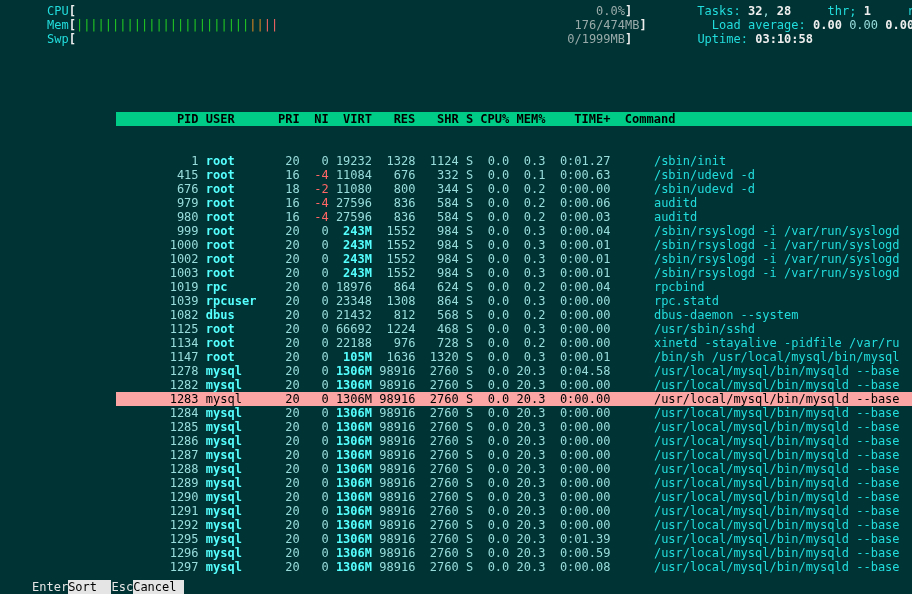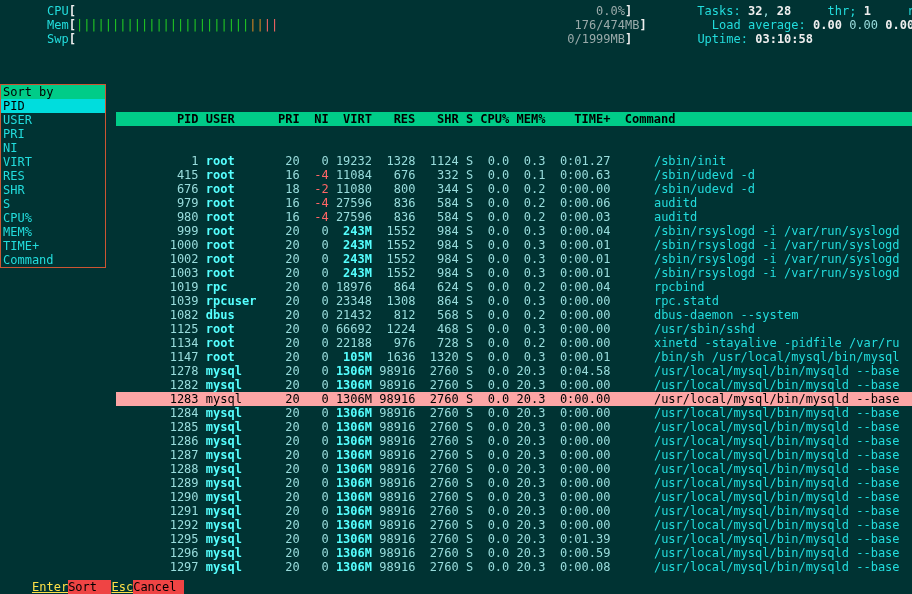--- a/index.html
+++ b/index.html
@@ -41,49 +41,32 @@
   
   .tbl { position:absolute; left:116px; top:84px; right:0; white-space:pre; }
   .thead { background:#0c8; color:#000; font-weight:bold; }
   .row { }
   .row.sel { background:#fca5a5; color:#000; }
   .row.sel .c-cyan, .row.sel .c-bcyan, .row.sel .c-white,
   .row.sel .c-dim, .row.sel .c-green, .row.sel .c-orange { color:#000 !important; font-weight:normal; }
 
   
   .footer { position:absolute; left:0; bottom:0; width:100%; background:#033; }
-  .fkey { color:#fde047;text-decoration:underline; }
-  .fkey-lbl { background:#ef4444; color:#000;margin-top:48px; }
+  .fkey { color:#e5e5e5; }
+  .fkey-lbl { background:#e5e5e5; color:#000;margin-top:48px; }
 </style>
 </head>
 <body>
 <div class="root">
 
 <pre class="hdr"><span class="c-cyan">CPU</span><span class="c-white">[</span><span class="bar-bg">                                                                        </span><span class="c-grey">0.0%</span><span class="c-white">]     </span><span class="c-cyan">Tasks:</span> <span class="c-white">32</span><span class="c-dim">, </span><span class="c-white">28</span> <span class="c-cyan">thr;</span> <span class="c-white">1</span> <span class="c-cyan">running</span>
 <span class="c-cyan">Mem</span><span class="c-white">[</span><span class="c-green">||||||||||||||||||||||||</span><span class="c-orange">||</span><span class="c-hot">||</span><span class="bar-bg">                                         </span><span class="c-grey"><span>176</span>/<span>474MB</span></span><span class="c-white">]     </span><span class="c-cyan">Load average:</span> <span class="c-white">0.00</span> <span class="c-dim">0.00</span> <span class="c-white">0.00</span>
 <span class="c-cyan">Swp</span><span class="c-white">[</span><span class="bar-bg">                                                                    </span><span class="c-grey"><span>0</span>/<span>1999MB</span></span><span class="c-white">]     </span><span class="c-cyan">Uptime:</span> <span class="c-white">03:10:58</span>
 </pre>
 
-<div class="sortbox">
-  <div class="sort-title">Sort by</div>
-  <div class="sort-sel">PID</div>
-  <div id="sort-items">
-        <div class="sort-item">USER</div>
-        <div class="sort-item">PRI</div>
-        <div class="sort-item">NI</div>
-        <div class="sort-item">VIRT</div>
-        <div class="sort-item">RES</div>
-        <div class="sort-item">SHR</div>
-        <div class="sort-item">S</div>
-        <div class="sort-item">CPU%</div>
-        <div class="sort-item">MEM%</div>
-        <div class="sort-item">TIME+</div>
-        <div class="sort-item">Command</div>
-      </div>
-</div>
 
 <div class="tbl">
   <pre class="thead" id="thead">    PID USER      PRI  NI  VIRT   RES   SHR S CPU% MEM%    TIME+  Command</pre>
   <div id="tbody"><pre class="row"><span class="c-dim">      1</span> <span class="c-bcyan">root     </span><span class="c-dim">  20</span><span class="c-dim">   0</span><span class="c-dim"> 19232</span><span class="c-dim">  1328</span><span class="c-dim">  1124</span><span class="c-dim"> S</span><span class="c-dim">  0.0</span><span class="c-dim">  0.3</span><span class="c-dim">  0:01.27</span>  <span class="c-cyan">/sbin/init</span></pre><pre class="row"><span class="c-dim">    415</span> <span class="c-bcyan">root     </span><span class="c-dim">  16</span><span class="c-hot">  -4</span><span class="c-dim"> 11084</span><span class="c-dim">   676</span><span class="c-dim">   332</span><span class="c-dim"> S</span><span class="c-dim">  0.0</span><span class="c-dim">  0.1</span><span class="c-dim">  0:00.63</span>  <span class="c-cyan">/sbin/udevd -d</span></pre><pre class="row"><span class="c-dim">    676</span> <span class="c-bcyan">root     </span><span class="c-dim">  18</span><span class="c-hot">  -2</span><span class="c-dim"> 11080</span><span class="c-dim">   800</span><span class="c-dim">   344</span><span class="c-dim"> S</span><span class="c-dim">  0.0</span><span class="c-dim">  0.2</span><span class="c-dim">  0:00.00</span>  <span class="c-cyan">/sbin/udevd -d</span></pre><pre class="row"><span class="c-dim">    979</span> <span class="c-bcyan">root     </span><span class="c-dim">  16</span><span class="c-hot">  -4</span><span class="c-dim"> 27596</span><span class="c-dim">   836</span><span class="c-dim">   584</span><span class="c-dim"> S</span><span class="c-dim">  0.0</span><span class="c-dim">  0.2</span><span class="c-dim">  0:00.06</span>  <span class="c-cyan">auditd</span></pre><pre class="row"><span class="c-dim">    980</span> <span class="c-bcyan">root     </span><span class="c-dim">  16</span><span class="c-hot">  -4</span><span class="c-dim"> 27596</span><span class="c-dim">   836</span><span class="c-dim">   584</span><span class="c-dim"> S</span><span class="c-dim">  0.0</span><span class="c-dim">  0.2</span><span class="c-dim">  0:00.03</span>  <span class="c-cyan">auditd</span></pre><pre class="row"><span class="c-dim">    999</span> <span class="c-bcyan">root     </span><span class="c-dim">  20</span><span class="c-dim">   0</span><span class="c-bcyan">  243M</span><span class="c-dim">  1552</span><span class="c-dim">   984</span><span class="c-dim"> S</span><span class="c-dim">  0.0</span><span class="c-dim">  0.3</span><span class="c-dim">  0:00.04</span>  <span class="c-cyan">/sbin/rsyslogd -i /var/run/syslogd</span></pre><pre class="row"><span class="c-dim">   1000</span> <span class="c-bcyan">root     </span><span class="c-dim">  20</span><span class="c-dim">   0</span><span class="c-bcyan">  243M</span><span class="c-dim">  1552</span><span class="c-dim">   984</span><span class="c-dim"> S</span><span class="c-dim">  0.0</span><span class="c-dim">  0.3</span><span class="c-dim">  0:00.01</span>  <span class="c-cyan">/sbin/rsyslogd -i /var/run/syslogd</span></pre><pre class="row"><span class="c-dim">   1002</span> <span class="c-bcyan">root     </span><span class="c-dim">  20</span><span class="c-dim">   0</span><span class="c-bcyan">  243M</span><span class="c-dim">  1552</span><span class="c-dim">   984</span><span class="c-dim"> S</span><span class="c-dim">  0.0</span><span class="c-dim">  0.3</span><span class="c-dim">  0:00.01</span>  <span class="c-cyan">/sbin/rsyslogd -i /var/run/syslogd</span></pre><pre class="row"><span class="c-dim">   1003</span> <span class="c-bcyan">root     </span><span class="c-dim">  20</span><span class="c-dim">   0</span><span class="c-bcyan">  243M</span><span class="c-dim">  1552</span><span class="c-dim">   984</span><span class="c-dim"> S</span><span class="c-dim">  0.0</span><span class="c-dim">  0.3</span><span class="c-dim">  0:00.01</span>  <span class="c-cyan">/sbin/rsyslogd -i /var/run/syslogd</span></pre><pre class="row"><span class="c-dim">   1019</span> <span class="c-bcyan">rpc      </span><span class="c-dim">  20</span><span class="c-dim">   0</span><span class="c-dim"> 18976</span><span class="c-dim">   864</span><span class="c-dim">   624</span><span class="c-dim"> S</span><span class="c-dim">  0.0</span><span class="c-dim">  0.2</span><span class="c-dim">  0:00.04</span>  <span class="c-cyan">rpcbind</span></pre><pre class="row"><span class="c-dim">   1039</span> <span class="c-bcyan">rpcuser  </span><span class="c-dim">  20</span><span class="c-dim">   0</span><span class="c-dim"> 23348</span><span class="c-dim">  1308</span><span class="c-dim">   864</span><span class="c-dim"> S</span><span class="c-dim">  0.0</span><span class="c-dim">  0.3</span><span class="c-dim">  0:00.00</span>  <span class="c-cyan">rpc.statd</span></pre><pre class="row"><span class="c-dim">   1082</span> <span class="c-bcyan">dbus     </span><span class="c-dim">  20</span><span class="c-dim">   0</span><span class="c-dim"> 21432</span><span class="c-dim">   812</span><span class="c-dim">   568</span><span class="c-dim"> S</span><span class="c-dim">  0.0</span><span class="c-dim">  0.2</span><span class="c-dim">  0:00.00</span>  <span class="c-cyan">dbus-daemon --system</span></pre><pre class="row"><span class="c-dim">   1125</span> <span class="c-bcyan">root     </span><span class="c-dim">  20</span><span class="c-dim">   0</span><span class="c-dim"> 66692</span><span class="c-dim">  1224</span><span class="c-dim">   468</span><span class="c-dim"> S</span><span class="c-dim">  0.0</span><span class="c-dim">  0.3</span><span class="c-dim">  0:00.00</span>  <span class="c-cyan">/usr/sbin/sshd</span></pre><pre class="row"><span class="c-dim">   1134</span> <span class="c-bcyan">root     </span><span class="c-dim">  20</span><span class="c-dim">   0</span><span class="c-dim"> 22188</span><span class="c-dim">   976</span><span class="c-dim">   728</span><span class="c-dim"> S</span><span class="c-dim">  0.0</span><span class="c-dim">  0.2</span><span class="c-dim">  0:00.00</span>  <span class="c-cyan">xinetd -stayalive -pidfile /var/ru</span></pre><pre class="row"><span class="c-dim">   1147</span> <span class="c-bcyan">root     </span><span class="c-dim">  20</span><span class="c-dim">   0</span><span class="c-bcyan">  105M</span><span class="c-dim">  1636</span><span class="c-dim">  1320</span><span class="c-dim"> S</span><span class="c-dim">  0.0</span><span class="c-dim">  0.3</span><span class="c-dim">  0:00.01</span>  <span class="c-cyan">/bin/sh /usr/local/mysql/bin/mysql</span></pre><pre class="row"><span class="c-dim">   1278</span> <span class="c-bcyan">mysql    </span><span class="c-dim">  20</span><span class="c-dim">   0</span><span class="c-bcyan"> 1306M</span><span class="c-dim"> 98916</span><span class="c-dim">  2760</span><span class="c-dim"> S</span><span class="c-dim">  0.0</span><span class="c-dim"> 20.3</span><span class="c-dim">  0:04.58</span>  <span class="c-cyan">/usr/local/mysql/bin/mysqld --base</span></pre><pre class="row"><span class="c-dim">   1282</span> <span class="c-bcyan">mysql    </span><span class="c-dim">  20</span><span class="c-dim">   0</span><span class="c-bcyan"> 1306M</span><span class="c-dim"> 98916</span><span class="c-dim">  2760</span><span class="c-dim"> S</span><span class="c-dim">  0.0</span><span class="c-dim"> 20.3</span><span class="c-dim">  0:00.00</span>  <span class="c-cyan">/usr/local/mysql/bin/mysqld --base</span></pre><pre class="row sel"><span class="c-dim">   1283</span> <span class="c-bcyan">mysql    </span><span class="c-dim">  20</span><span class="c-dim">   0</span><span class="c-bcyan"> 1306M</span><span class="c-dim"> 98916</span><span class="c-dim">  2760</span><span class="c-dim"> S</span><span class="c-dim">  0.0</span><span class="c-dim"> 20.3</span><span class="c-dim">  0:00.00</span>  <span class="c-cyan">/usr/local/mysql/bin/mysqld --base</span></pre><pre class="row"><span class="c-dim">   1284</span> <span class="c-bcyan">mysql    </span><span class="c-dim">  20</span><span class="c-dim">   0</span><span class="c-bcyan"> 1306M</span><span class="c-dim"> 98916</span><span class="c-dim">  2760</span><span class="c-dim"> S</span><span class="c-dim">  0.0</span><span class="c-dim"> 20.3</span><span class="c-dim">  0:00.00</span>  <span class="c-cyan">/usr/local/mysql/bin/mysqld --base</span></pre><pre class="row"><span class="c-dim">   1285</span> <span class="c-bcyan">mysql    </span><span class="c-dim">  20</span><span class="c-dim">   0</span><span class="c-bcyan"> 1306M</span><span class="c-dim"> 98916</span><span class="c-dim">  2760</span><span class="c-dim"> S</span><span class="c-dim">  0.0</span><span class="c-dim"> 20.3</span><span class="c-dim">  0:00.00</span>  <span class="c-cyan">/usr/local/mysql/bin/mysqld --base</span></pre><pre class="row"><span class="c-dim">   1286</span> <span class="c-bcyan">mysql    </span><span class="c-dim">  20</span><span class="c-dim">   0</span><span class="c-bcyan"> 1306M</span><span class="c-dim"> 98916</span><span class="c-dim">  2760</span><span class="c-dim"> S</span><span class="c-dim">  0.0</span><span class="c-dim"> 20.3</span><span class="c-dim">  0:00.00</span>  <span class="c-cyan">/usr/local/mysql/bin/mysqld --base</span></pre><pre class="row"><span class="c-dim">   1287</span> <span class="c-bcyan">mysql    </span><span class="c-dim">  20</span><span class="c-dim">   0</span><span class="c-bcyan"> 1306M</span><span class="c-dim"> 98916</span><span class="c-dim">  2760</span><span class="c-dim"> S</span><span class="c-dim">  0.0</span><span class="c-dim"> 20.3</span><span class="c-dim">  0:00.00</span>  <span class="c-cyan">/usr/local/mysql/bin/mysqld --base</span></pre><pre class="row"><span class="c-dim">   1288</span> <span class="c-bcyan">mysql    </span><span class="c-dim">  20</span><span class="c-dim">   0</span><span class="c-bcyan"> 1306M</span><span class="c-dim"> 98916</span><span class="c-dim">  2760</span><span class="c-dim"> S</span><span class="c-dim">  0.0</span><span class="c-dim"> 20.3</span><span class="c-dim">  0:00.00</span>  <span class="c-cyan">/usr/local/mysql/bin/mysqld --base</span></pre><pre class="row"><span class="c-dim">   1289</span> <span class="c-bcyan">mysql    </span><span class="c-dim">  20</span><span class="c-dim">   0</span><span class="c-bcyan"> 1306M</span><span class="c-dim"> 98916</span><span class="c-dim">  2760</span><span class="c-dim"> S</span><span class="c-dim">  0.0</span><span class="c-dim"> 20.3</span><span class="c-dim">  0:00.00</span>  <span class="c-cyan">/usr/local/mysql/bin/mysqld --base</span></pre><pre class="row"><span class="c-dim">   1290</span> <span class="c-bcyan">mysql    </span><span class="c-dim">  20</span><span class="c-dim">   0</span><span class="c-bcyan"> 1306M</span><span class="c-dim"> 98916</span><span class="c-dim">  2760</span><span class="c-dim"> S</span><span class="c-dim">  0.0</span><span class="c-dim"> 20.3</span><span class="c-dim">  0:00.00</span>  <span class="c-cyan">/usr/local/mysql/bin/mysqld --base</span></pre><pre class="row"><span class="c-dim">   1291</span> <span class="c-bcyan">mysql    </span><span class="c-dim">  20</span><span class="c-dim">   0</span><span class="c-bcyan"> 1306M</span><span class="c-dim"> 98916</span><span class="c-dim">  2760</span><span class="c-dim"> S</span><span class="c-dim">  0.0</span><span class="c-dim"> 20.3</span><span class="c-dim">  0:00.00</span>  <span class="c-cyan">/usr/local/mysql/bin/mysqld --base</span></pre><pre class="row"><span class="c-dim">   1292</span> <span class="c-bcyan">mysql    </span><span class="c-dim">  20</span><span class="c-dim">   0</span><span class="c-bcyan"> 1306M</span><span class="c-dim"> 98916</span><span class="c-dim">  2760</span><span class="c-dim"> S</span><span class="c-dim">  0.0</span><span class="c-dim"> 20.3</span><span class="c-dim">  0:00.00</span>  <span class="c-cyan">/usr/local/mysql/bin/mysqld --base</span></pre><pre class="row"><span class="c-dim">   1295</span> <span class="c-bcyan">mysql    </span><span class="c-dim">  20</span><span class="c-dim">   0</span><span class="c-bcyan"> 1306M</span><span class="c-dim"> 98916</span><span class="c-dim">  2760</span><span class="c-dim"> S</span><span class="c-dim">  0.0</span><span class="c-dim"> 20.3</span><span class="c-dim">  0:01.39</span>  <span class="c-cyan">/usr/local/mysql/bin/mysqld --base</span></pre><pre class="row"><span class="c-dim">   1296</span> <span class="c-bcyan">mysql    </span><span class="c-dim">  20</span><span class="c-dim">   0</span><span class="c-bcyan"> 1306M</span><span class="c-dim"> 98916</span><span class="c-dim">  2760</span><span class="c-dim"> S</span><span class="c-dim">  0.0</span><span class="c-dim"> 20.3</span><span class="c-dim">  0:00.59</span>  <span class="c-cyan">/usr/local/mysql/bin/mysqld --base</span></pre><pre class="row"><span class="c-dim">   1297</span> <span class="c-bcyan">mysql    </span><span class="c-dim">  20</span><span class="c-dim">   0</span><span class="c-bcyan"> 1306M</span><span class="c-dim"> 98916</span><span class="c-dim">  2760</span><span class="c-dim"> S</span><span class="c-dim">  0.0</span><span class="c-dim"> 20.3</span><span class="c-dim">  0:00.08</span>  <span class="c-cyan">/usr/local/mysql/bin/mysqld --base</span></pre></div>
 </div>
 
 <pre class="footer"><span class="fkey">Enter</span><span class="fkey-lbl">Sort  </span><span class="fkey">Esc</span><span class="fkey-lbl">Cancel </span></pre>
 
 </div>
 

